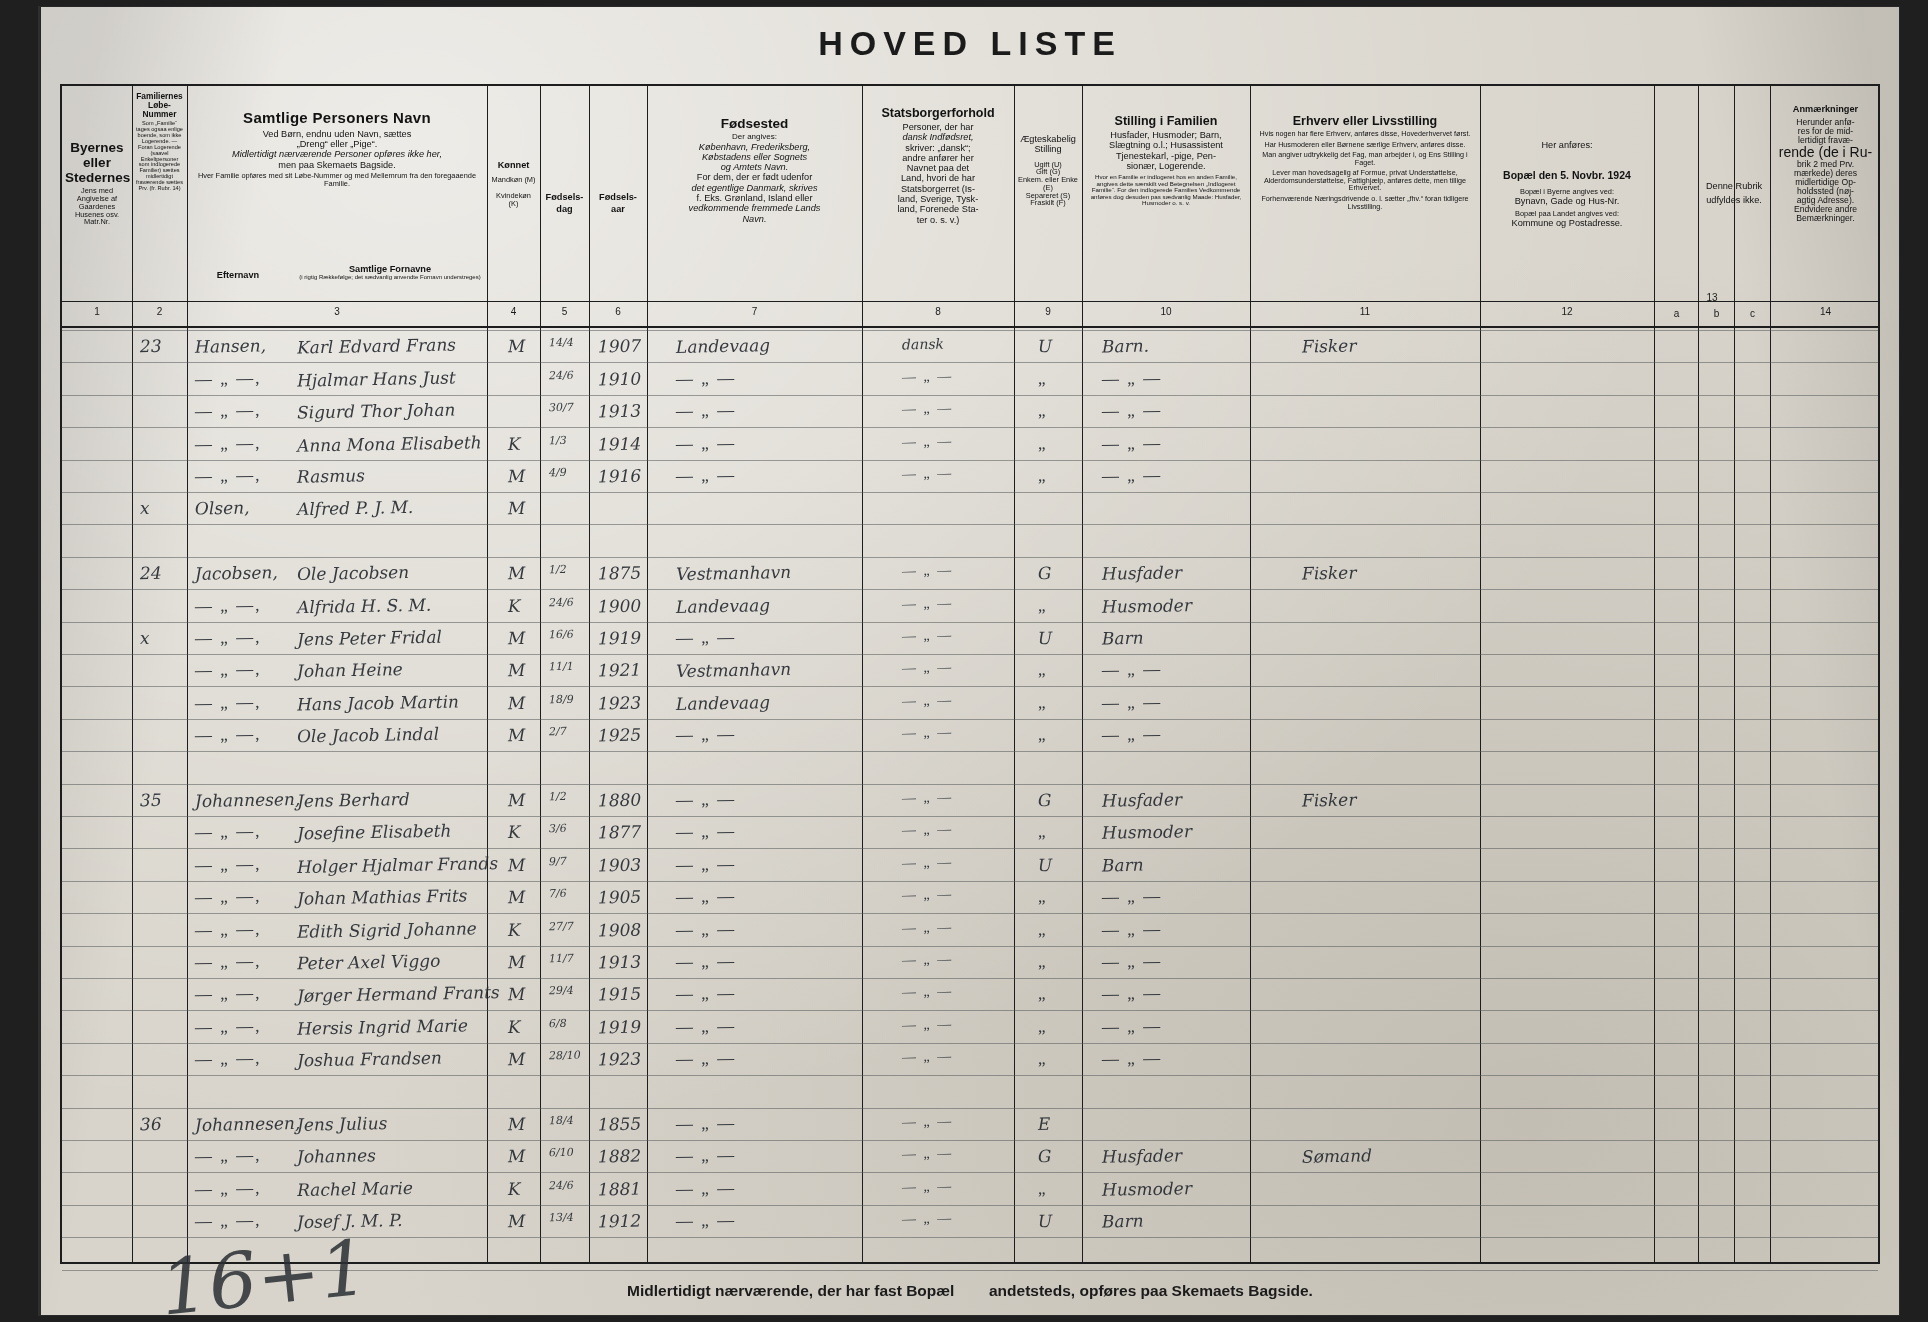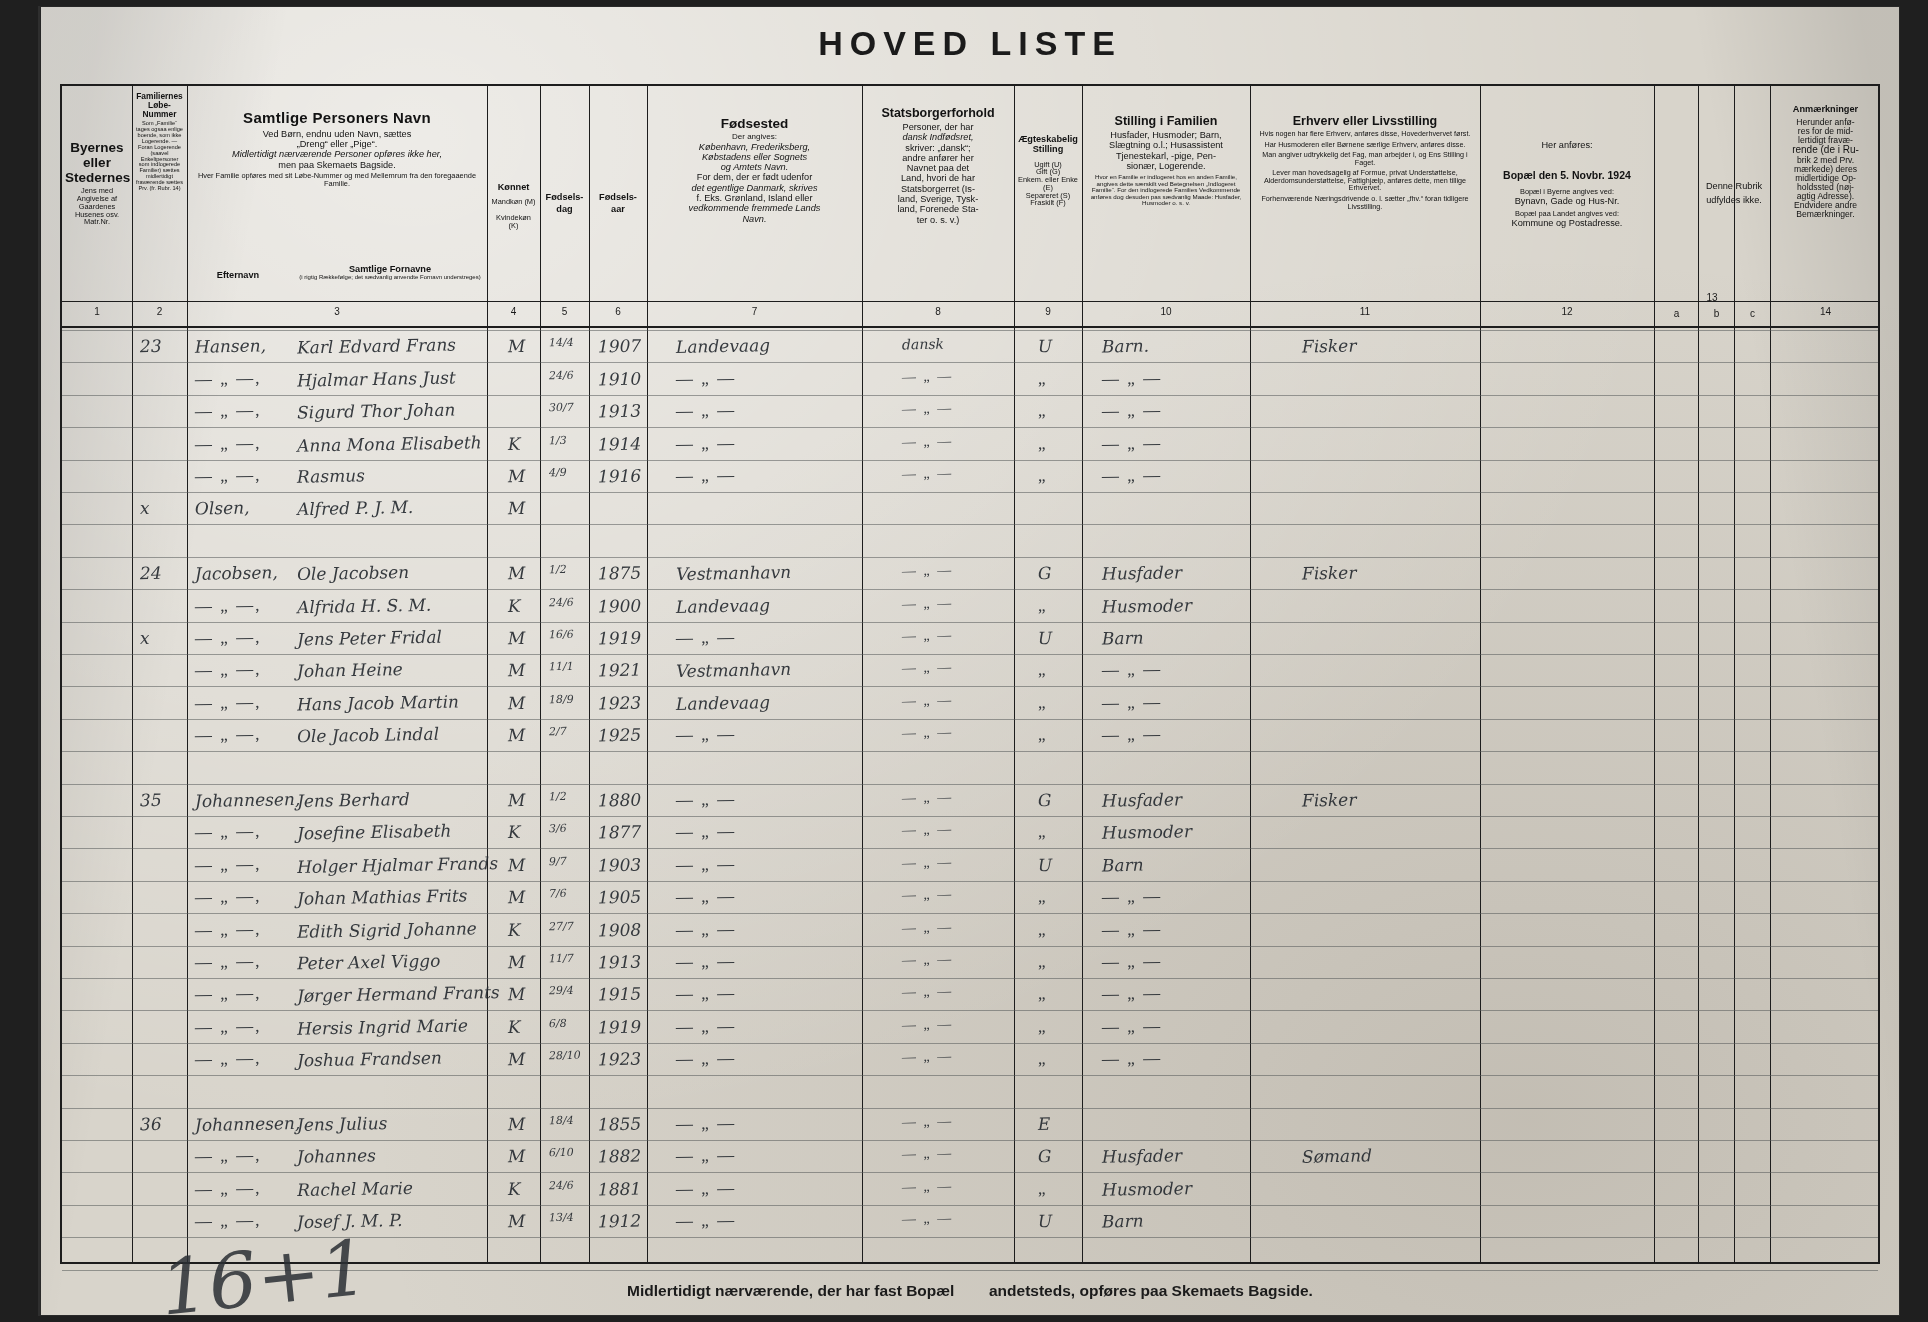--- a/index.html
+++ b/index.html
@@ -159,21 +159,21 @@
       <span class="xs" style="margin-top:2px">Hver Familie opføres med sit Løbe-Nummer og med Mellemrum fra den foregaaende Familie.</span>
     </div>
     <div class="hdr" style="left:126px;top:182px;width:100px">
       <span class="sm" style="font-weight:700">Efternavn</span>
     </div>
     <div class="hdr" style="left:232px;top:176px;width:192px">
       <span class="sm" style="font-weight:700">Samtlige Fornavne</span>
       <span class="xs" style="font-size:6px">(i rigtig Rækkefølge; det sædvanlig anvendte Fornavn understreges)</span>
     </div>
 
-    <div class="hdr" style="left:426px;top:94px;width:51px">
+    <div class="hdr" style="left:426px;top:72px;width:51px">
       <span class="sm" style="font-weight:700">Kønnet</span>
       <span class="xs" style="margin-top:6px">Mandkøn (M)</span>
       <span class="xs" style="margin-top:8px">Kvindekøn (K)</span>
     </div>
 
     <div class="hdr" style="left:479px;top:104px;width:47px">
       <span class="sm" style="font-weight:700;line-height:1.25">Fødsels- dag</span>
     </div>
     <div class="hdr" style="left:528px;top:104px;width:56px">
       <span class="sm" style="font-weight:700;line-height:1.25">Fødsels- aar</span>
@@ -200,21 +200,21 @@
       <span class="sm">andre anfører her</span>
       <span class="sm">Navnet  paa  det</span>
       <span class="sm">Land, hvori de har</span>
       <span class="sm">Statsborgerret (Is-</span>
       <span class="sm">land, Sverige, Tysk-</span>
       <span class="sm">land, Forenede Sta-</span>
       <span class="sm">ter o. s. v.)</span>
     </div>
 
     <div class="hdr" style="left:953px;top:46px;width:66px">
-      <span class="sm" style="font-weight:700">Ægteskabelig Stilling</span>
+      <span class="sm" style="font-weight:400">Ægteskabelig Stilling</span>
       <span class="xs" style="margin-top:6px">Ugift (U)</span>
       <span class="xs">Gift (G)</span>
       <span class="xs">Enkem. eller Enke (E)</span>
       <span class="xs">Separeret (S)</span>
       <span class="xs">Fraskilt (F)</span>
     </div>
 
     <div class="hdr" style="left:1021px;top:26px;width:166px">
       <span class="big" style="font-size:12.5px">Stilling i Familien</span>
       <span class="sm">Husfader, Husmoder; Barn,</span>
@@ -244,21 +244,21 @@
 
     <div class="hdr" style="left:1637px;top:92px;width:70px">
       <span class="sm" style="line-height:1.5">Denne Rubrik udfyldes ikke.</span>
     </div>
 
     <div class="hdr" style="left:1709px;top:16px;width:109px">
       <span class="sm" style="font-weight:700">Anmærkninger</span>
       <span class="xs" style="font-size:8.6px;margin-top:4px">Herunder anfø-</span>
       <span class="xs" style="font-size:8.6px">res for de mid-</span>
       <span class="xs" style="font-size:8.6px">lertidigt fravæ-</span>
-      <span class="xs" style="font-size:10px">rende (de i Ru-</span>
+      <span class="xs" style="font-size:14px">rende (de i Ru-</span>
       <span class="xs" style="font-size:8.6px">brik 2 med Prv.</span>
       <span class="xs" style="font-size:8.6px">mærkede) deres</span>
       <span class="xs" style="font-size:8.6px">midlertidige Op-</span>
       <span class="xs" style="font-size:8.6px">holdssted (nøj-</span>
       <span class="xs" style="font-size:8.6px">agtig Adresse).</span>
       <span class="xs" style="font-size:8.6px">Endvidere andre</span>
       <span class="xs" style="font-size:8.6px">Bemærkninger.</span>
     </div>
 
     <div class="numrow" style="left:0;top:220px;width:70px">1</div>

